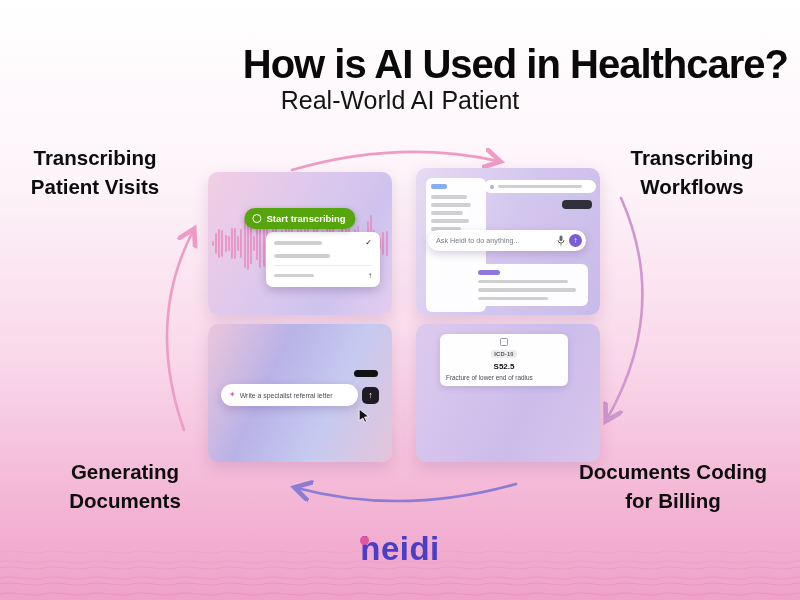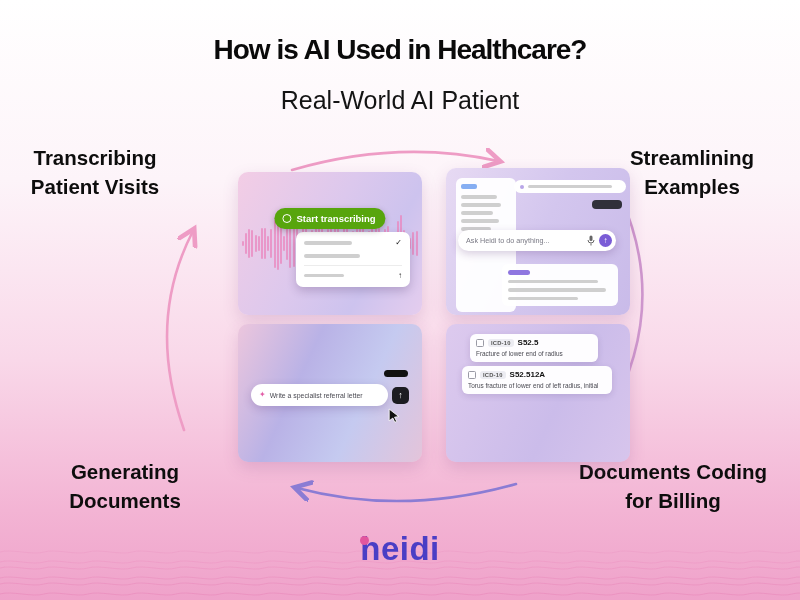--- a/index.html
+++ b/index.html
@@ -3,31 +3,31 @@
 <meta charset="utf-8">
 <style>
   html,body{margin:0;padding:0;}
   body{
     width:800px;height:600px;overflow:hidden;position:relative;
     font-family:"Liberation Sans",sans-serif;
     background:linear-gradient(180deg,#ffffff 0%,#fdf4f9 30%,#f9d8e9 60%,#f3b4d4 85%,#efa2ca 100%);
   }
   .abs{position:absolute;}
   
-  .page-title{left:0;right:0;top:30px;text-align:center;font-size:28px;font-weight:bold;
-    color:#0a0a0a;letter-spacing:-1px;margin:4px;}
+  .page-title{left:0;right:0;top:30px;text-align:right;font-size:40px;font-weight:bold;
+    color:#0a0a0a;letter-spacing:-1px;margin:12px;}
   .page-subtitle{left:0;right:0;top:86px;text-align:center;font-size:25px;font-weight:400;color:#141414;}
   
   .corner-label{font-weight:bold;font-size:20.5px;color:#0d0d0d;text-align:center;line-height:1.4;}
   .cl-tl{left:6px;top:144px;width:178px;}
   .cl-tr{left:602px;top:144px;width:180px;}
   .cl-bl{left:30px;top:458px;width:190px;}
   .cl-br{left:566px;top:458px;width:214px;}
   
-  .panel{border-radius:10px;box-shadow:0 6px 16px rgba(130,60,130,.18);overflow:hidden;margin-left:30px;}
+  .panel{border-radius:10px;box-shadow:0 6px 16px rgba(130,60,130,.18);overflow:hidden;}
   .p1{left:208px;top:172px;width:184px;height:143px;
     background:linear-gradient(120deg,#f3cde5 0%,#dcc8ed 45%,#cdc3ee 72%,#e5cdee 100%);}
   .p2{left:416px;top:168px;width:184px;height:147px;
     background:linear-gradient(115deg,#e7daf3 0%,#d3c6ee 50%,#c9bbe9 100%);}
   .p3{left:208px;top:324px;width:184px;height:138px;
     background:linear-gradient(115deg,#ecc6dd 0%,#b9b2e6 35%,#c5caf0 65%,#e4c4da 100%);}
   .p4{left:416px;top:324px;width:184px;height:138px;
     background:linear-gradient(115deg,#ddcaee 0%,#cbbcea 60%,#d7c5ec 100%);}
   
   .waveform{left:4px;right:4px;top:50%;transform:translateY(-50%);height:92px;
@@ -73,21 +73,21 @@
   .dark-btn{width:17px;height:17px;border-radius:5px;background:#1c1c22;color:#fff;font-size:9px;
     display:flex;align-items:center;justify-content:center;border:none;flex:0 0 auto;}
   .mini-pill{left:146px;top:46px;width:24px;height:7px;background:#111;border-radius:3.5px;}
   .cursor{left:150px;top:84px;z-index:3;}
   
   .code-card{position:absolute;background:rgba(255,255,255,.97);border-radius:6px;
     box-shadow:0 2px 6px rgba(70,40,100,.15);padding:4px 6px;box-sizing:border-box;}
   .cc1{left:24px;top:10px;width:128px;}
   .cc2{left:16px;top:42px;width:150px;}
   .cc3{left:10px;top:78px;width:162px;background:#fff;box-shadow:0 4px 10px rgba(40,90,50,.25);}
-  .code-head{display:flex;align-items:center;gap:4px;}
+  .code-head{display:flex;align-items:center;gap:4px;flex-direction:column;}
   .cb{width:6px;height:6px;border:1px solid #9a9aa5;border-radius:1.5px;flex:0 0 auto;}
   .sys-chip{font-size:5.8px;background:#ececf2;color:#555;border-radius:3px;padding:1px 3px;
     font-weight:bold;letter-spacing:.2px;}
   .code{font-size:8px;font-weight:bold;color:#111;}
   .desc{font-size:6.4px;color:#4a4a52;margin-top:2.5px;line-height:1.35;}
   .green-check{width:9px;height:9px;border-radius:50%;background:#2fa14c;color:#fff;font-size:6px;
     display:flex;align-items:center;justify-content:center;flex:0 0 auto;}
   .green-ico{margin-left:auto;width:8px;height:8px;border-radius:50%;border:1px solid #2fa14c;
     color:#2fa14c;font-size:5.5px;display:flex;align-items:center;justify-content:center;}
   
@@ -125,21 +125,21 @@
   <path d="M 292 170 Q 398 139 498 161" fill="none" stroke="#ee9cc5" stroke-width="2.6" stroke-linecap="round" marker-end="url(#ah-pink)"></path>
   <path d="M 621 198 Q 670 308 607 419" fill="none" stroke="#cf97ce" stroke-width="2.6" stroke-linecap="round" marker-end="url(#ah-mid)"></path>
   <path d="M 516 484 Q 402 516 297 488" fill="none" stroke="#8b7cd4" stroke-width="2.6" stroke-linecap="round" marker-end="url(#ah-purple)"></path>
   <path d="M 184 430 Q 146 322 193 231" fill="none" stroke="#ee9cc5" stroke-width="2.6" stroke-linecap="round" marker-end="url(#ah-pink)"></path>
 </svg>
 
 <h1 class="abs page-title">How is AI Used in Healthcare?</h1>
 <div class="abs page-subtitle">Real-World AI Patient</div>
 
 <div class="abs corner-label cl-tl">Transcribing Patient Visits</div>
-<div class="abs corner-label cl-tr">Streamlining Examples</div>
+<div class="abs corner-label cl-tr">Transcribing Workflows</div>
 <div class="abs corner-label cl-bl">Generating Documents</div>
 <div class="abs corner-label cl-br">Documents Coding for Billing</div>
 
 <div class="abs panel p1">
   <div class="abs waveform">
       <div class="wbar" style="height: 5.5px;"></div>
       <div class="wbar" style="height: 20.1px;"></div>
       <div class="wbar" style="height: 28.2px;"></div>
       <div class="wbar" style="height: 26.4px;"></div>
       <div class="wbar" style="height: 16.1px;"></div>
@@ -263,26 +263,18 @@
 
 <div class="abs panel p4">
   <div class="code-card cc1">
     <div class="code-head">
       <span class="cb"></span>
       <span class="sys-chip">ICD-10</span>
       <span class="code">S52.5</span>
     </div>
     <div class="desc">Fracture of lower end of radius</div>
   </div>
-  <div class="code-card cc2">
-    <div class="code-head">
-      <span class="cb"></span>
-      <span class="sys-chip">ICD-10</span>
-      <span class="code">S52.512A</span>
-    </div>
-    <div class="desc">Torus fracture of lower end of left radius, initial</div>
-  </div>
 </div>
 
 <div class="abs logo">
   <span class="logo-text">heidi</span>
 </div>
 <div class="abs logo-accent"></div>
 
 </body></html>

